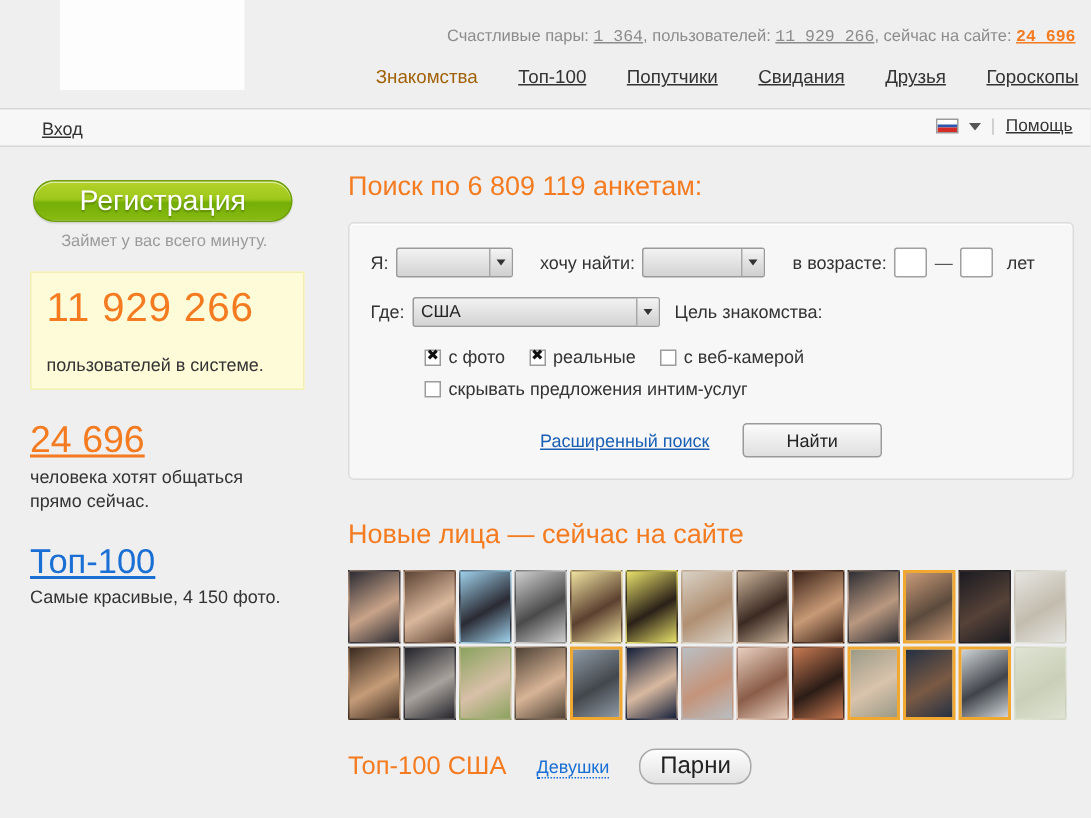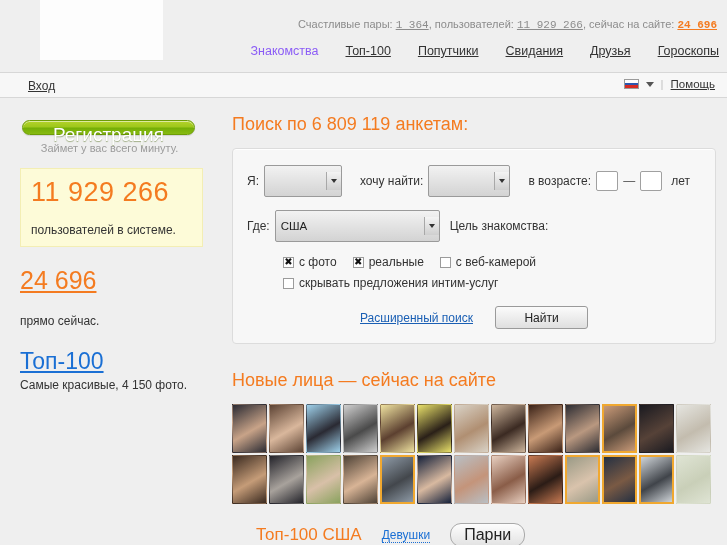--- a/index.html
+++ b/index.html
@@ -40,21 +40,21 @@
   .mainnav {
     position: absolute;
     right: 8px; top: 44px;
     display: flex;
     gap: 27px;
     align-items: center;
     font-size: 12.5px;
     white-space: nowrap;
   }
   .mainnav .navitem { color: #333; text-decoration: none; }
-  .mainnav .navitem.current { color: #8b5cf6; text-decoration: none; }
+  .mainnav .navitem.current { color: #a16207; text-decoration: none; }
   .mainnav .navitem.link { color: #333; text-decoration: underline; }
 
   
   .subbar {
     position: relative;
     height: 26px;
     background: #f7f7f7;
     border-top: 1px solid #d7d7d7;
     border-bottom: 1px solid #d7d7d7;
     padding-left: 24px;
@@ -100,21 +100,21 @@
   .page { position: relative; }
   .sidebar {
     position: absolute;
     left: 0; top: 0;
     width: 222px;
     padding: 22px 16px 0 20px;
   }
   .reg-btn {
     display: block;
     width: 173px;
-    height: 15px;
+    height: 28px;
     line-height: 28px;
     text-align: center;
     color: #ffffff;
     font-size: 19px;
     text-decoration: none;
     border-radius: 16px;
     background: linear-gradient(to bottom, #b4d22a 0%, #9ec81c 45%, #74ae06 55%, #88bb12 100%);
     border: 1px solid #6d9d06;
     box-shadow: inset 0 1px 0 rgba(255,255,255,.55), 0 1px 1px rgba(0,0,0,.12);
     text-shadow: 0 1px 1px rgba(60,90,0,.45);
@@ -174,21 +174,21 @@
     background: #f7f7f7;
     border: 1px solid #dcdcdc;
     border-radius: 4px;
     padding: 16px 14px 14px 14px;
     width: 484px;
     box-shadow: 0 1px 0 #fff inset;
   }
   .frow { display: flex; align-items: center; margin-bottom: 13px; }
   .flabel { font-size: 12px; color: #333; margin-right: 5px; white-space: nowrap; }
   .sel {
-    height: 32px;
+    height: 20px;
     border: 1px solid #9a9a9a;
     background: linear-gradient(to bottom,#f2f2f2,#d3d3d3);
     display: inline-flex;
     align-items: center;
     font-size: 11.5px;
     color: #222;
     padding: 0 0 0 5px;
     position: relative;
     border-radius: 2px;
   }
@@ -282,21 +282,20 @@
     position: relative;
   }
   .thumb.hl { border: 2px solid #f0a830; }
 
   
   .top100row {
     display: flex;
     align-items: center;
     gap: 20px;
     margin-top: 19px;
-    margin-left: 24px;
   }
   .top100-heading { color: #f47b20; font-size: 17px; }
   .tab-dotted {
     color: #1a6fd4;
     font-size: 12px;
     border-bottom: 1px dotted #1a6fd4;
     text-decoration: none;
     cursor: pointer;
   }
   .tab-pill {
@@ -354,21 +353,21 @@
     <div class="reg-note">Займет у вас всего минуту.</div>
 
     <div class="yellow-box">
       <div class="bignum">11 929 266</div>
       <div class="bigsub">пользователей в системе.</div>
     </div>
 
     <div class="block2">
       <a href="#" class="bignum-link">24 696</a>
       <div class="sub-text">
-        <br>
+        <span>человека хотят общаться</span><br>
         <span>прямо сейчас.</span>
       </div>
     </div>
 
     <div class="block2">
       <a href="#" class="top100-link">Топ-100</a>
       <div class="sub-text">Самые красивые, 4 150 фото.</div>
     </div>
   </div>
 

